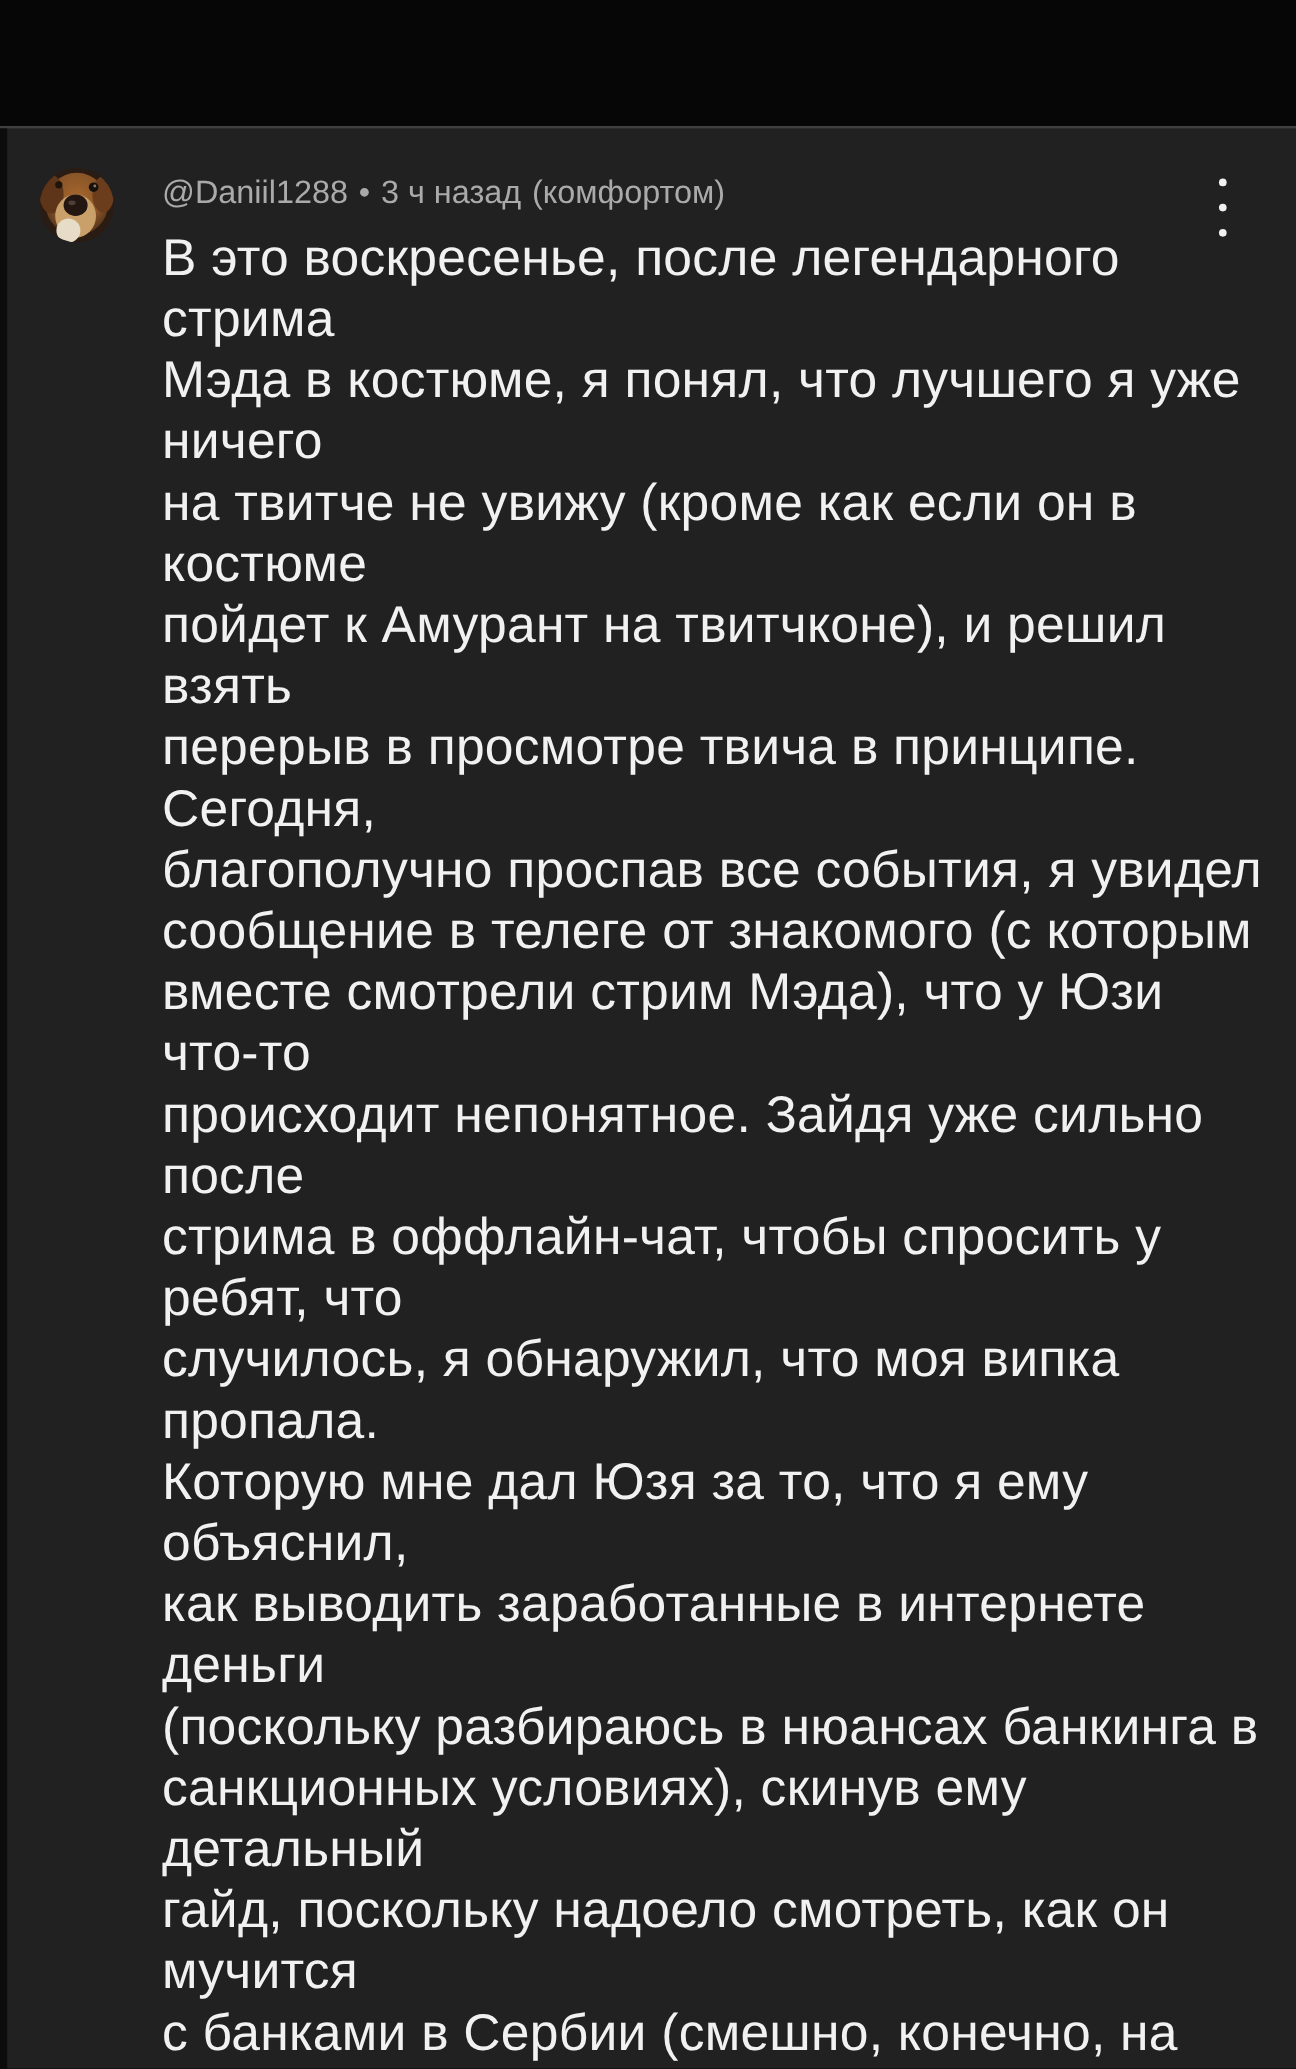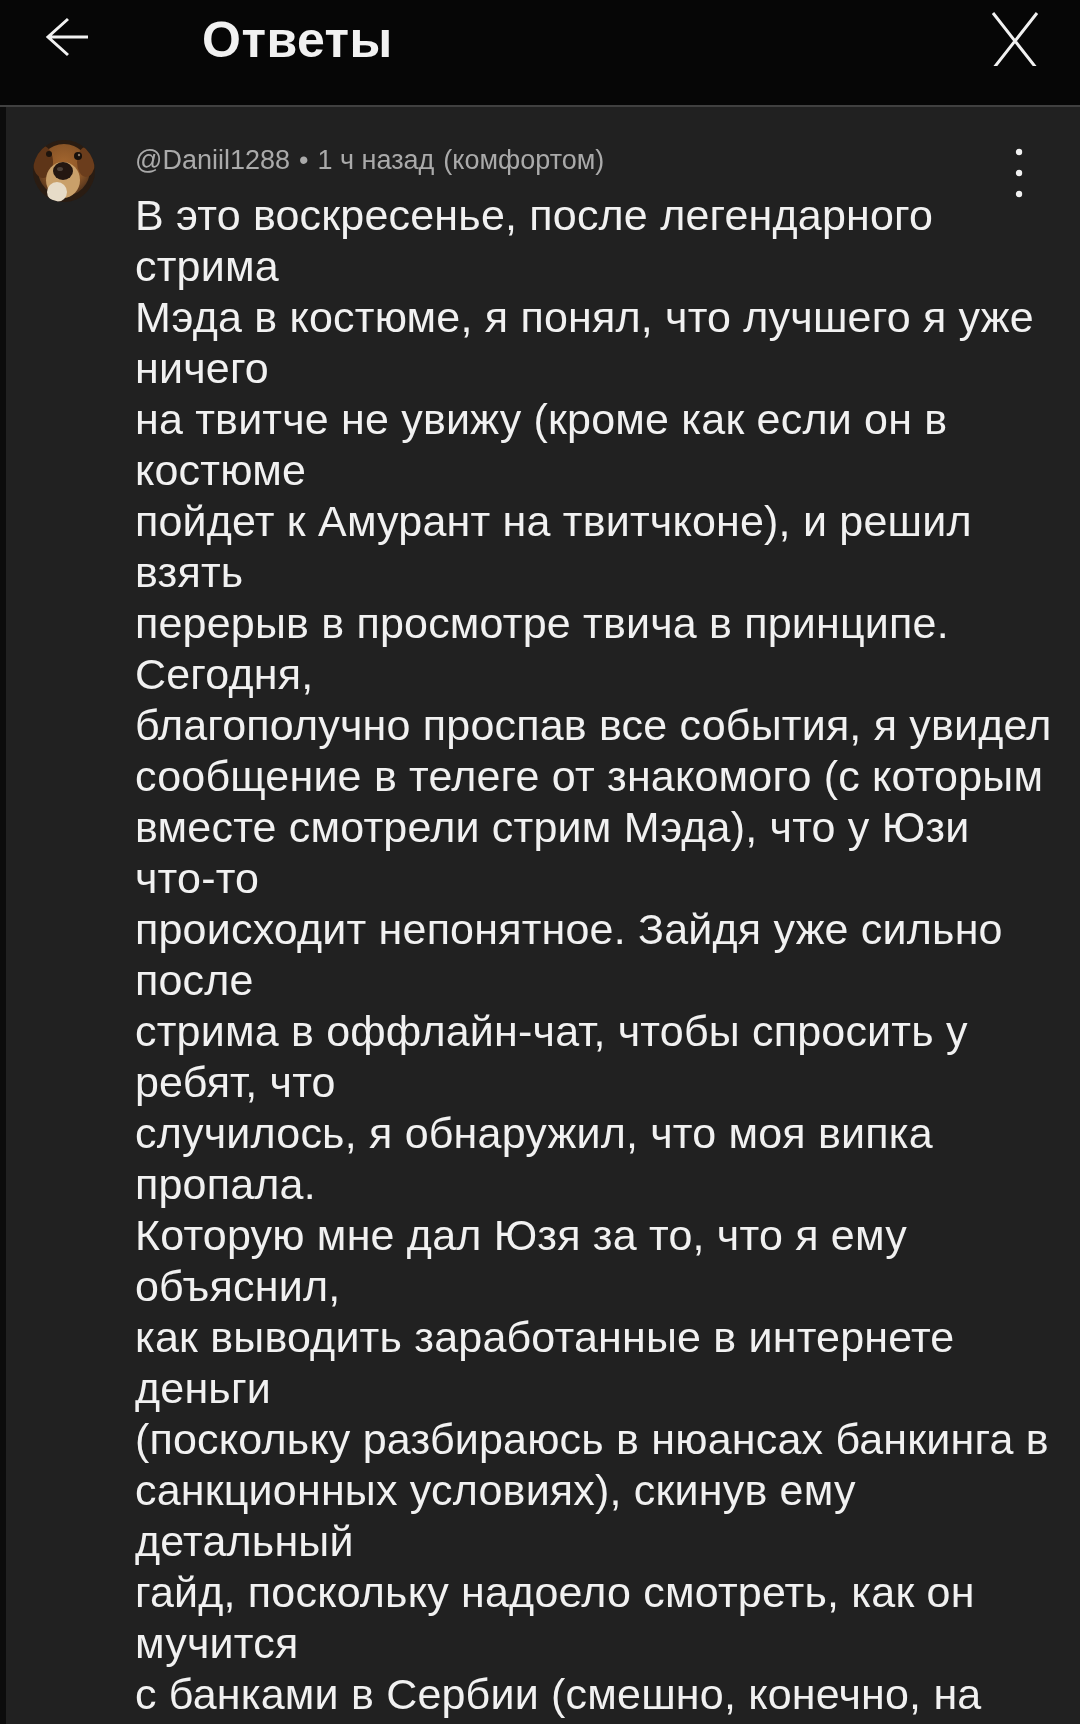--- a/index.html
+++ b/index.html
@@ -78,37 +78,20 @@
     color: #f1f1f1;
     white-space: pre-line;
     letter-spacing: 0.2px;
   }
 </style>
 </head>
 <body>
 
 <div class="screen">
 
-  <header class="header">
-    <button class="icon-btn back-btn">
-      <span>
-        <svg width="58" height="58" viewBox="0 0 58 58" fill="none">
-          <path d="M30 11 L10 29 L30 47 M10 29 H50" stroke="#f1f1f1" stroke-width="3"></path>
-        </svg>
-      </span>
-    </button>
-    <h1 class="page-title">Ответы</h1>
-    <button class="icon-btn close-btn">
-      <span>
-        <svg width="58" height="58" viewBox="0 0 58 58" fill="none">
-          <path d="M8 5 L52 61 M52 5 L8 61" stroke="#f1f1f1" stroke-width="3"></path>
-        </svg>
-      </span>
-    </button>
-  </header>
 
   <section class="sheet">
     <div class="left-edge"></div>
 
     <div class="avatar">
       <span>
         <svg viewBox="0 0 62 62">
           <defs>
             <radialGradient id="furG" cx="50%" cy="40%" r="70%">
               <stop offset="0%" stop-color="#a5672f"></stop>
@@ -127,21 +110,21 @@
           <circle cx="45" cy="16" r="4" fill="#17100b"></circle>
           <circle cx="46" cy="15" r="1.2" fill="#8a7a6a"></circle>
           <circle cx="16" cy="14" r="3" fill="#1d140d"></circle>
         </svg>
       </span>
     </div>
 
     <div class="meta-row">
       <span>@Daniil1288</span>
       <span>•</span>
-      <span>1 ч назад</span>
+      <span>3 ч назад</span>
       <span>(комфортом)</span>
     </div>
 
     <button class="kebab-btn">
       <span>
         <svg width="14" height="56" viewBox="0 0 14 56">
           <circle cx="7" cy="7" r="3.2" fill="#f1f1f1"></circle>
           <circle cx="7" cy="28" r="3.2" fill="#f1f1f1"></circle>
           <circle cx="7" cy="49" r="3.2" fill="#f1f1f1"></circle>
         </svg>

